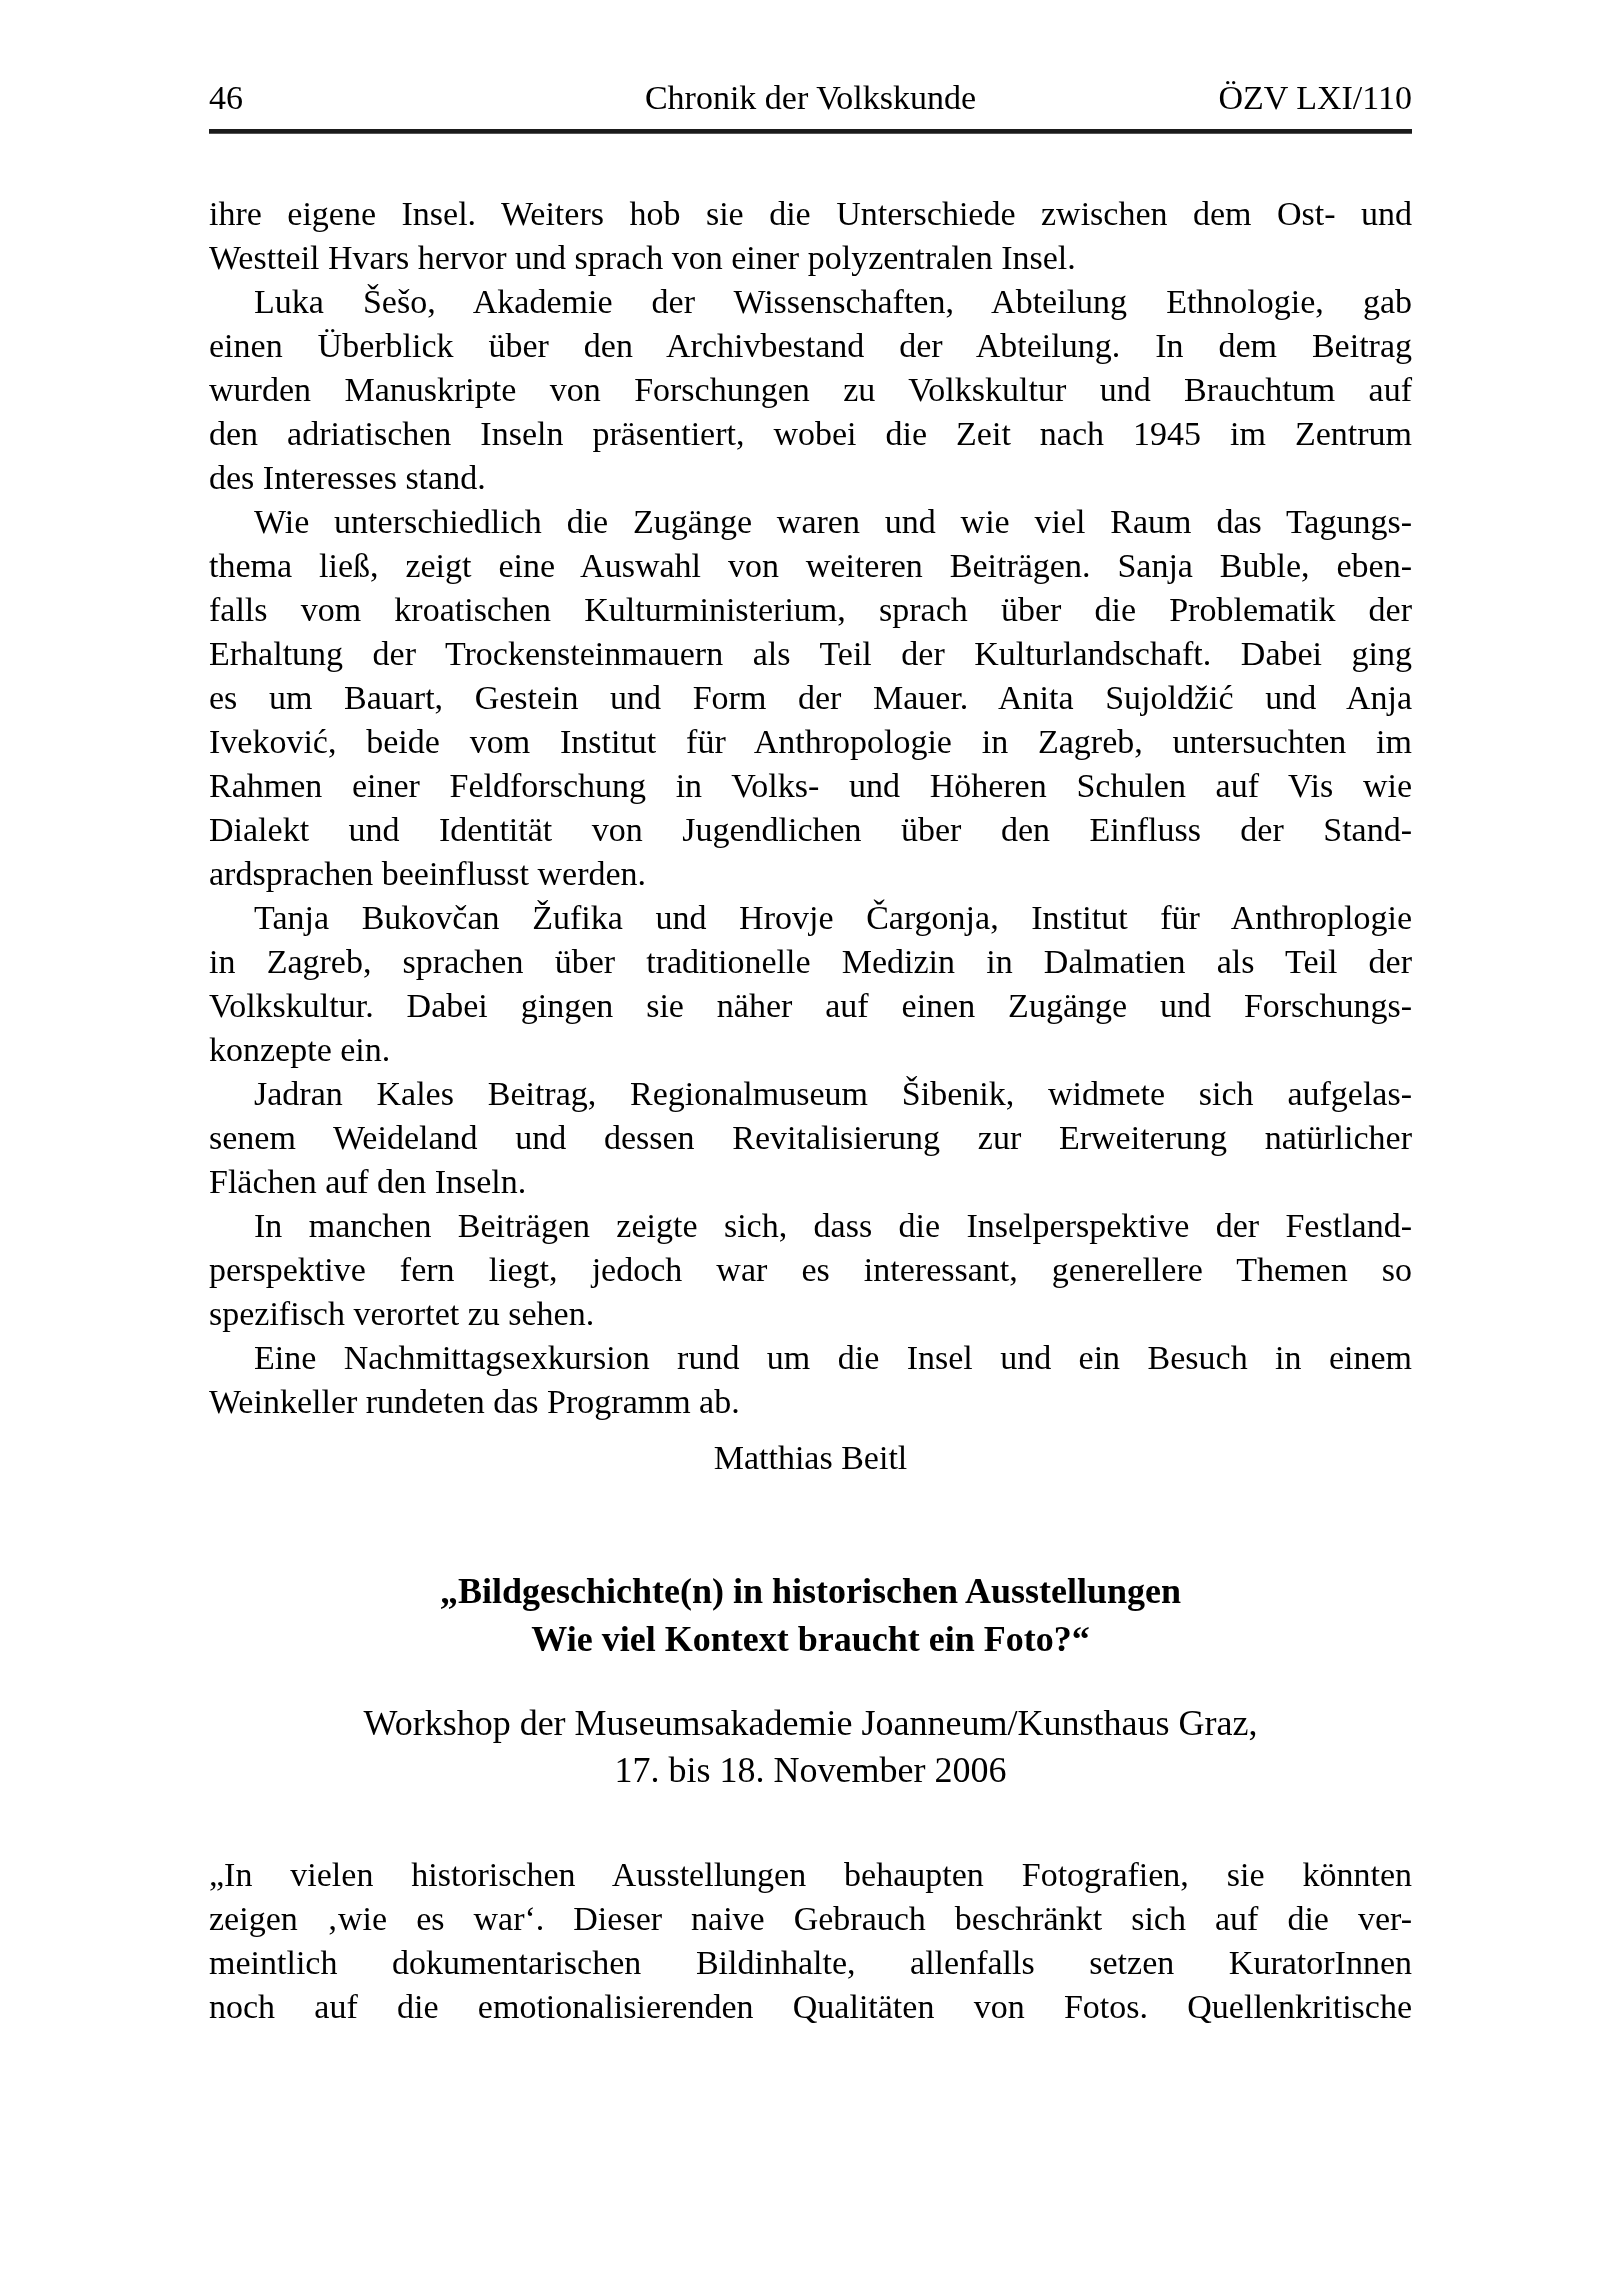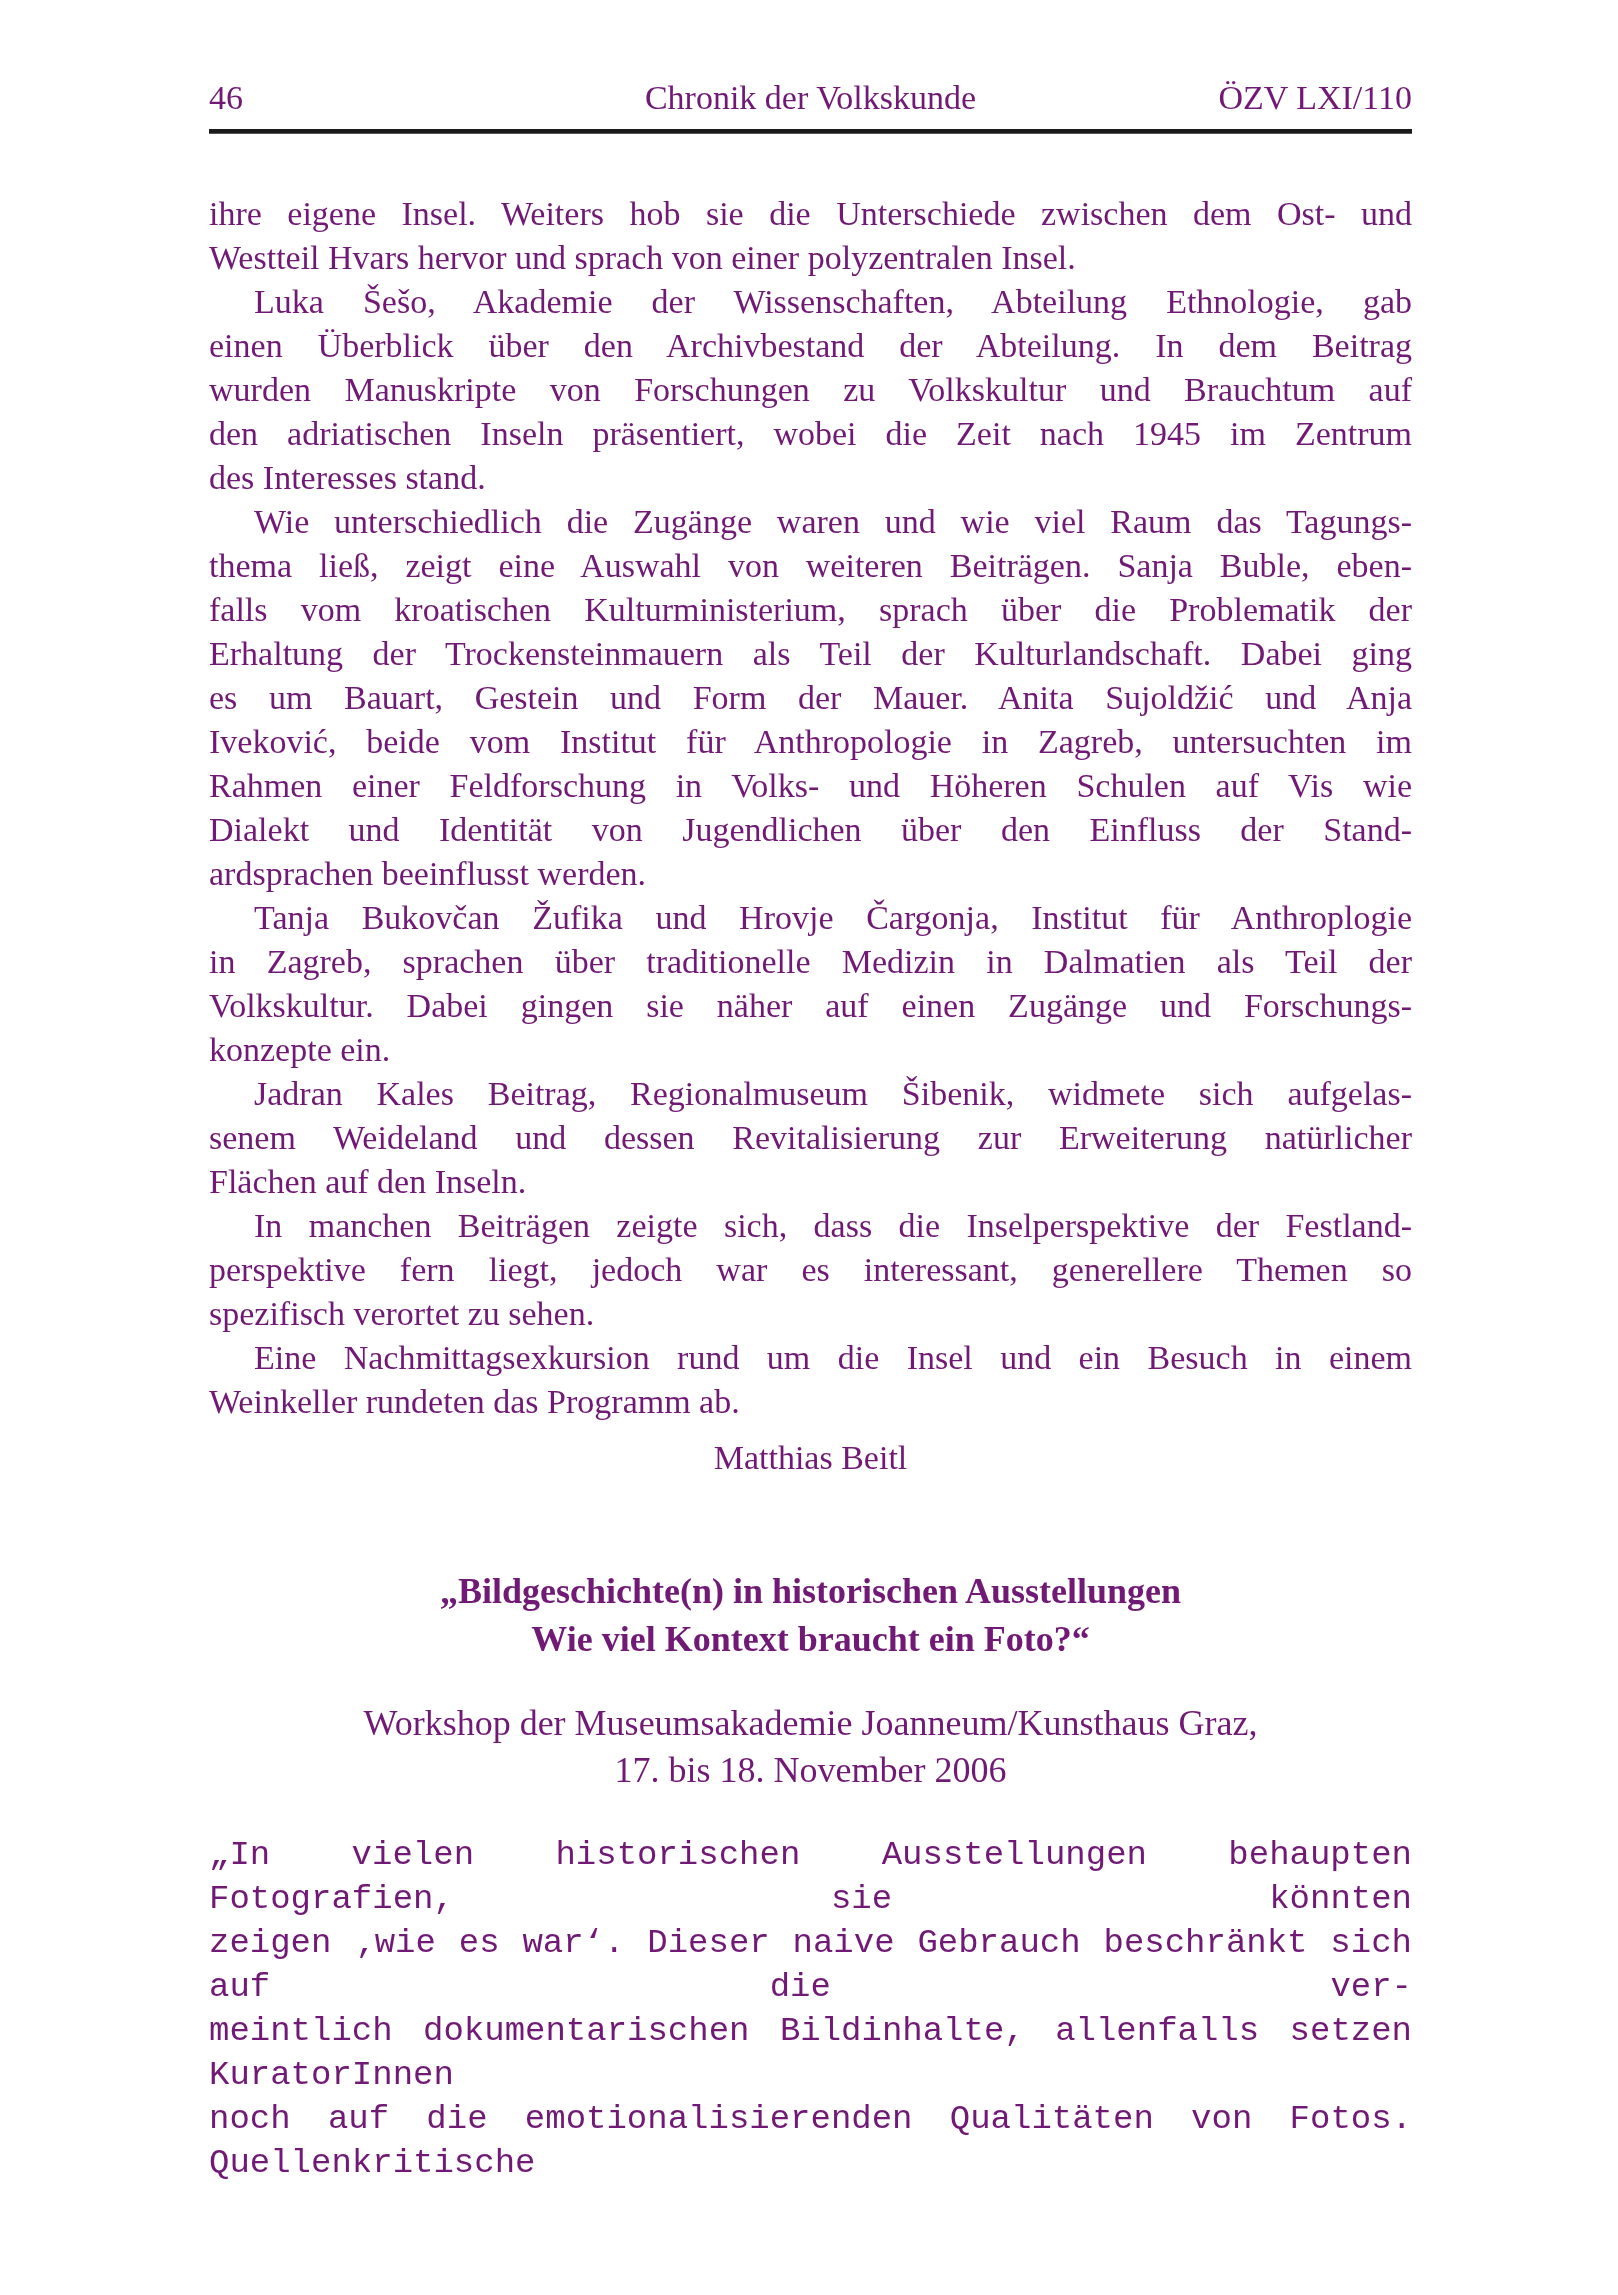--- a/index.html
+++ b/index.html
@@ -7,21 +7,21 @@
     margin: 0;
     padding: 0;
     background: #e8e8e8;
   }
   .page {
     position: relative;
     width: 1618px;
     height: 2295px;
     margin: 0 auto;
     background: #ffffff;
-    color: #701a75;
+    color: #000000;
     font-family: "Liberation Serif", "DejaVu Serif", serif;
     overflow: hidden;
   }
   .content {
     position: relative;
     margin: 0 206px 0 209px; 
   }
   
   .running-header {
     position: relative;
@@ -54,21 +54,21 @@
     height: 4px;
     background: #1b1b1b;
     border-bottom: 0.8px solid #555;
   }
   
   .body-text {
     font-size: 34px;
     line-height: 44px;
   }
   #article1-paragraphs { margin-top: 58px; }
-  #article2-paragraphs { margin-top: 39px; font-family: Liberation Mono, monospace; }
+  #article2-paragraphs { margin-top: 59px; }
   .paragraph { margin: 0; }
   .line {
     text-align: justify;
     text-align-last: justify;
     text-justify: inter-word;
     white-space: normal;
   }
   .line.lastline {
     text-align-last: left;
   }

